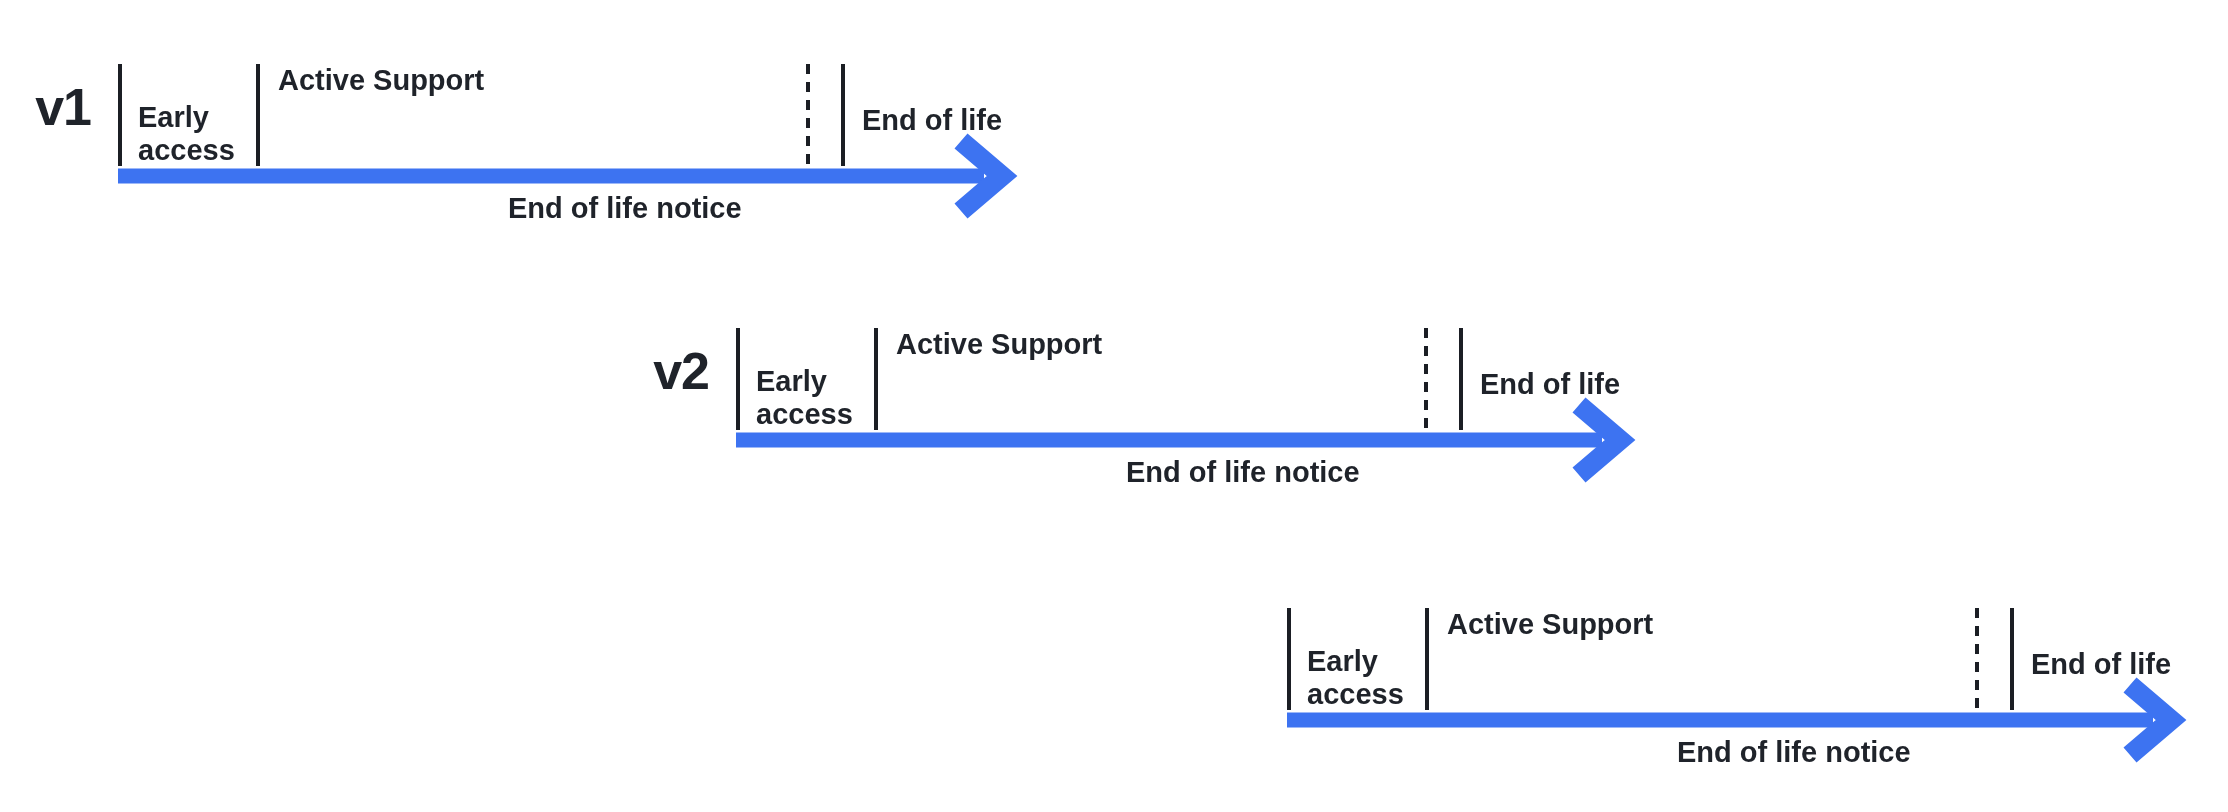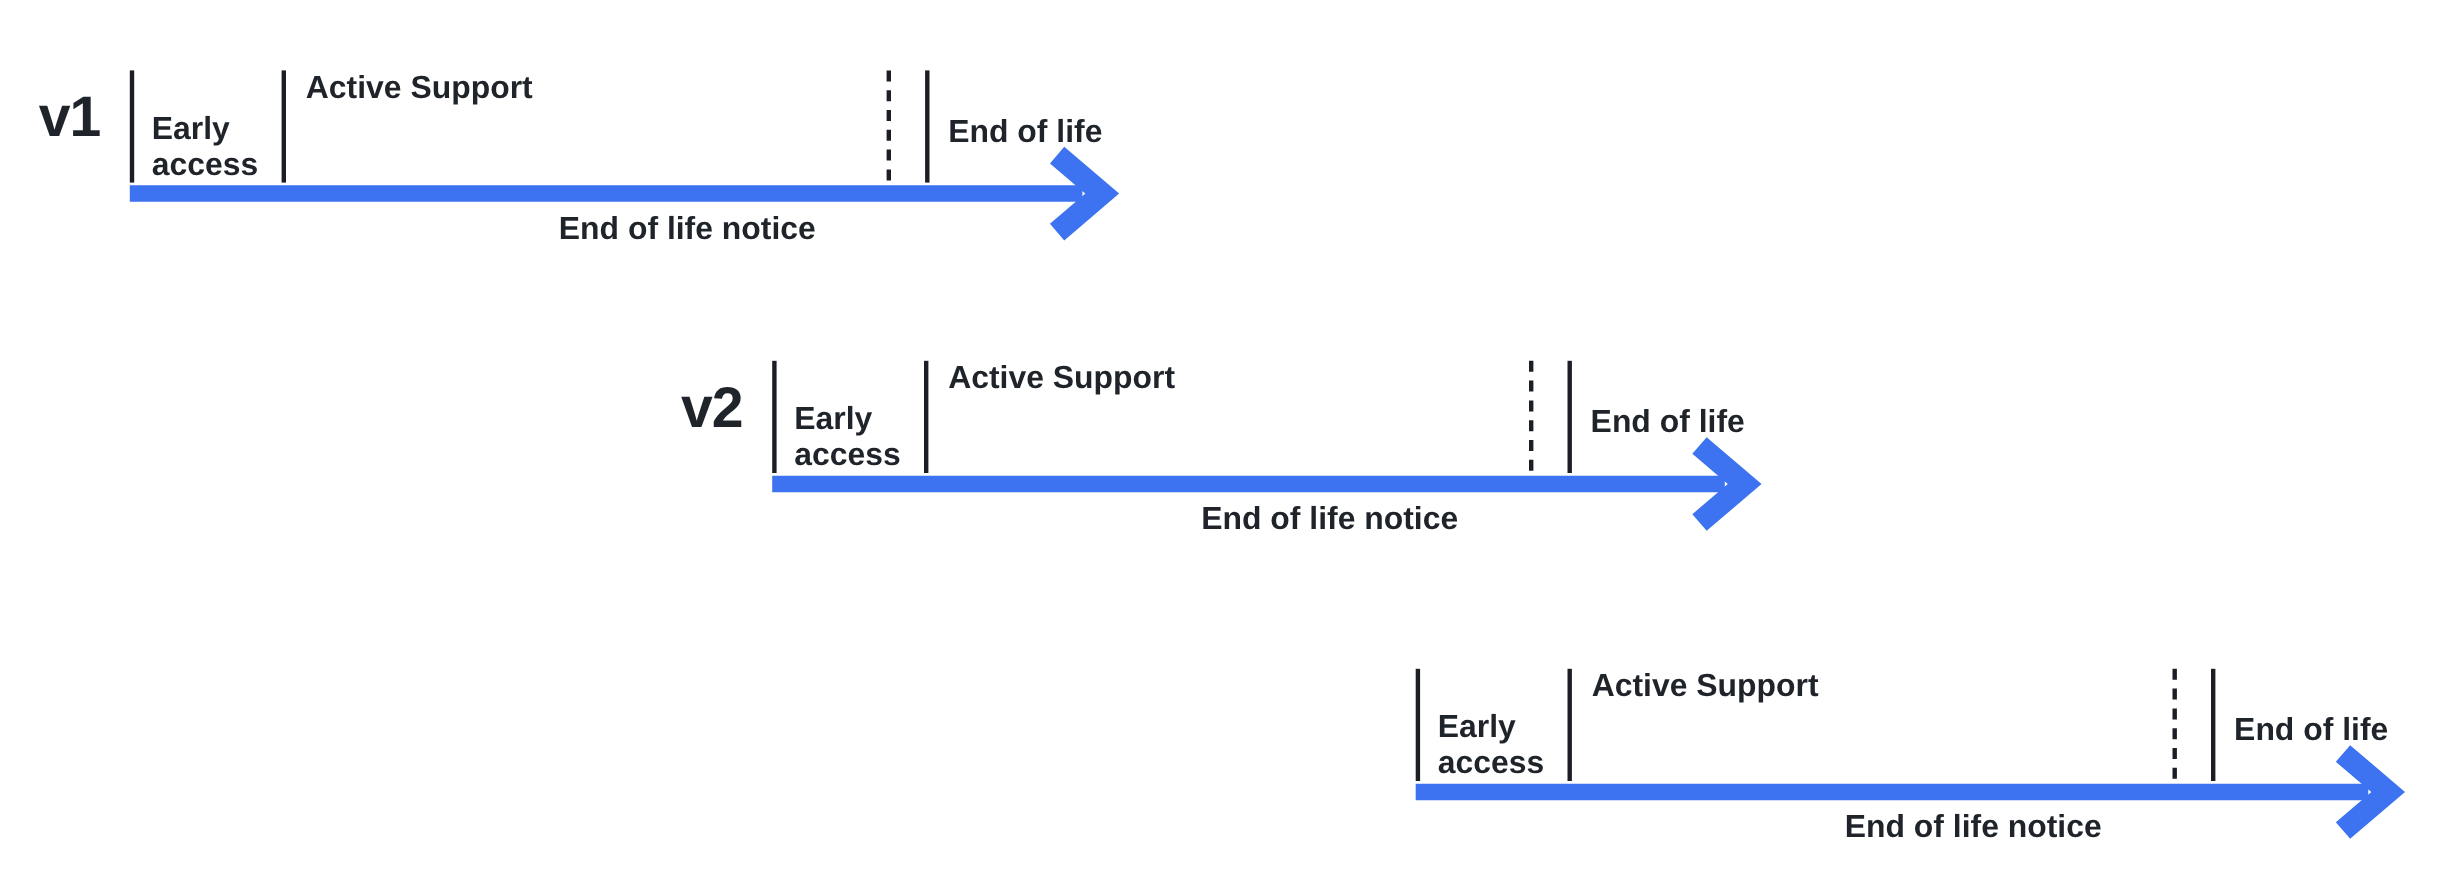--- a/index.html
+++ b/index.html
@@ -12,21 +12,21 @@
   .canvas{
     position:relative;
     width:2228px;height:812px;
     background:var(--bg);
     font-family:"Liberation Sans","DejaVu Sans",sans-serif;
     color:var(--text);
     overflow:hidden;
   }
   .row{position:absolute;width:960px;height:210px;}
   .row-v1{left:118px;top:64px;}
-  .row-v2{left:702px;top:328px;}
+  .row-v2{left:736px;top:328px;}
   .row-v3{left:1287px;top:608px;}
 
   .version-label{
     position:absolute;
     left:-187px;top:12px;
     width:160px;height:62px;
     text-align:right;
     font-size:52px;font-weight:bold;
     line-height:62px;
     letter-spacing:-1px;

